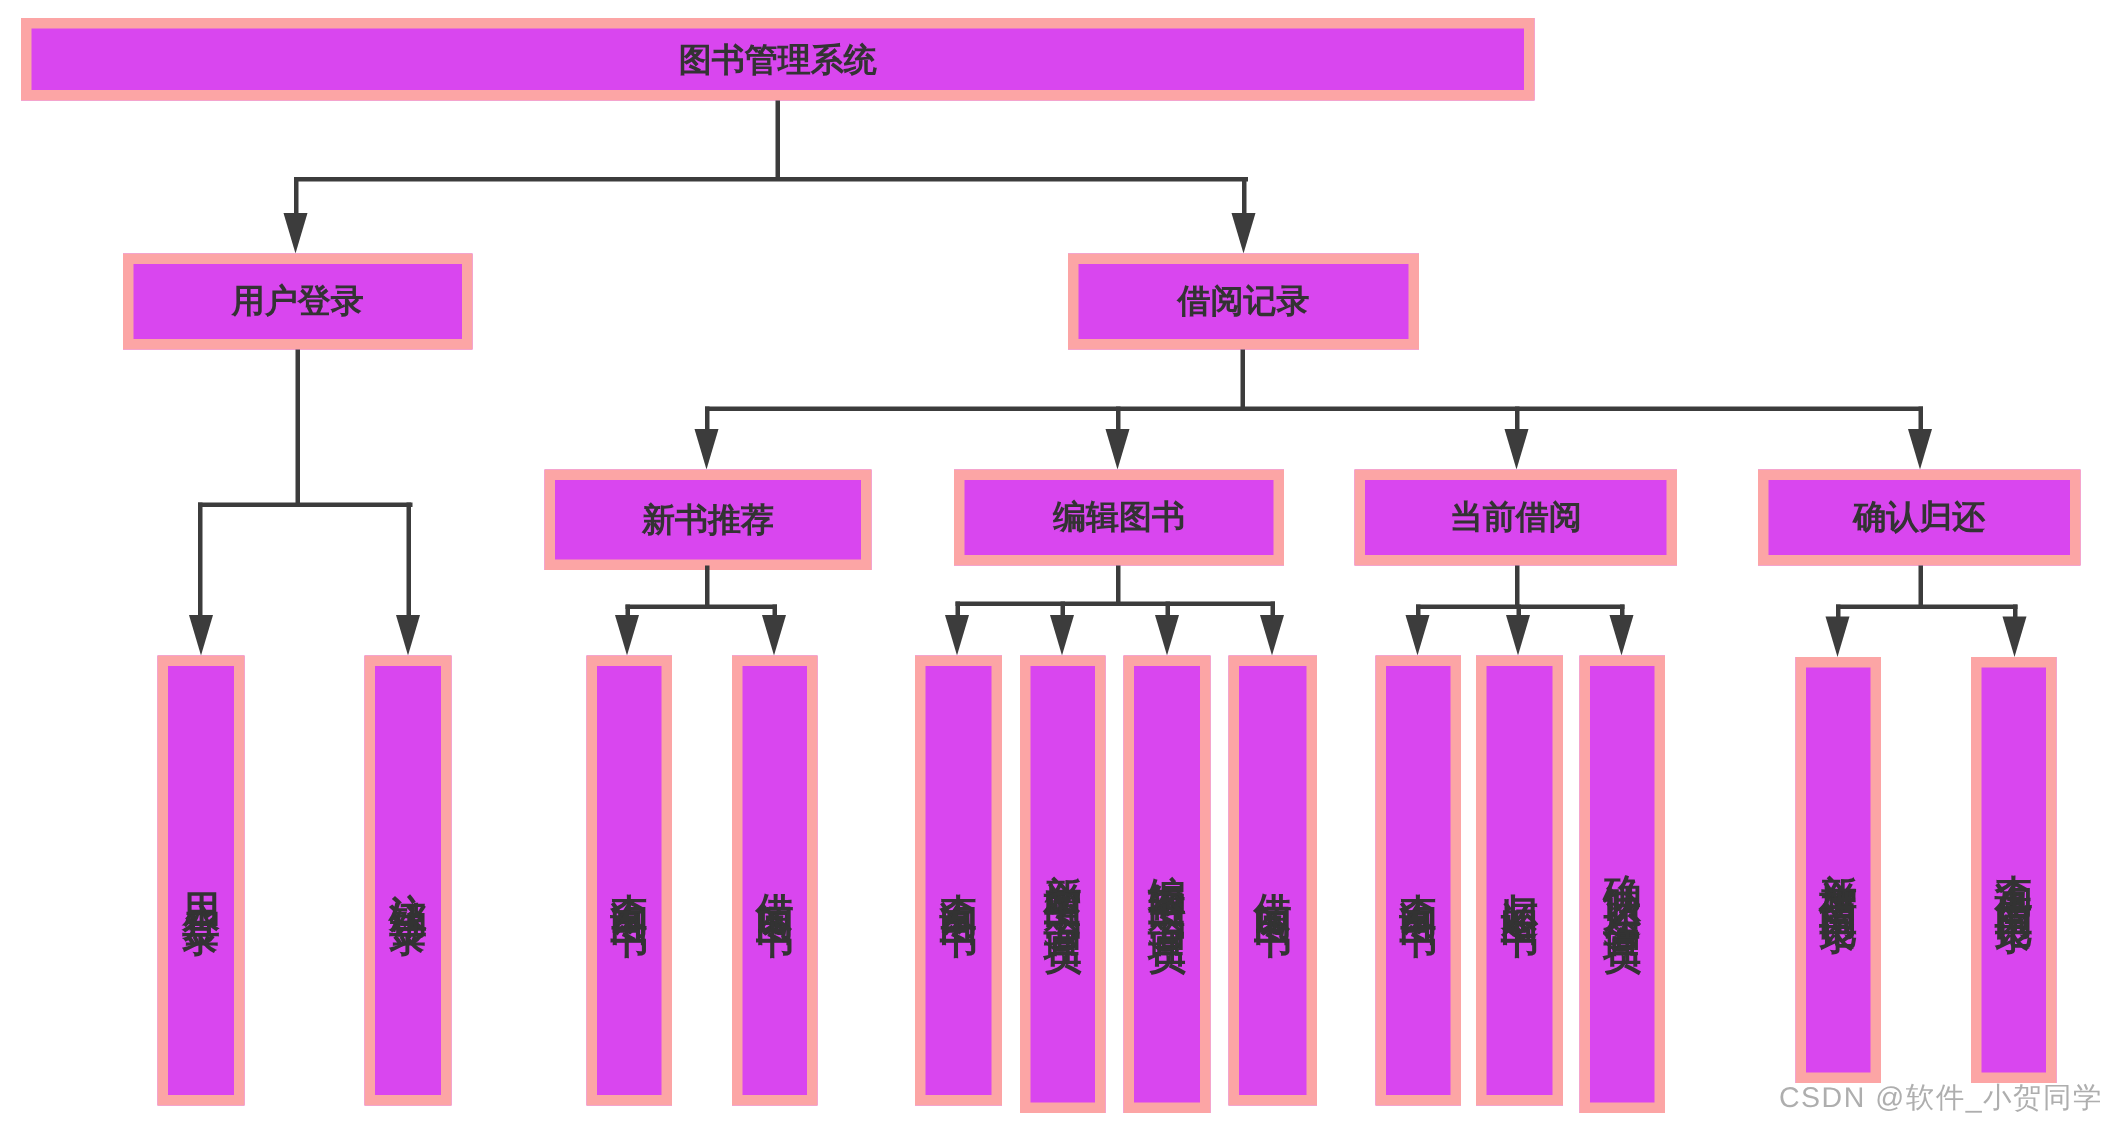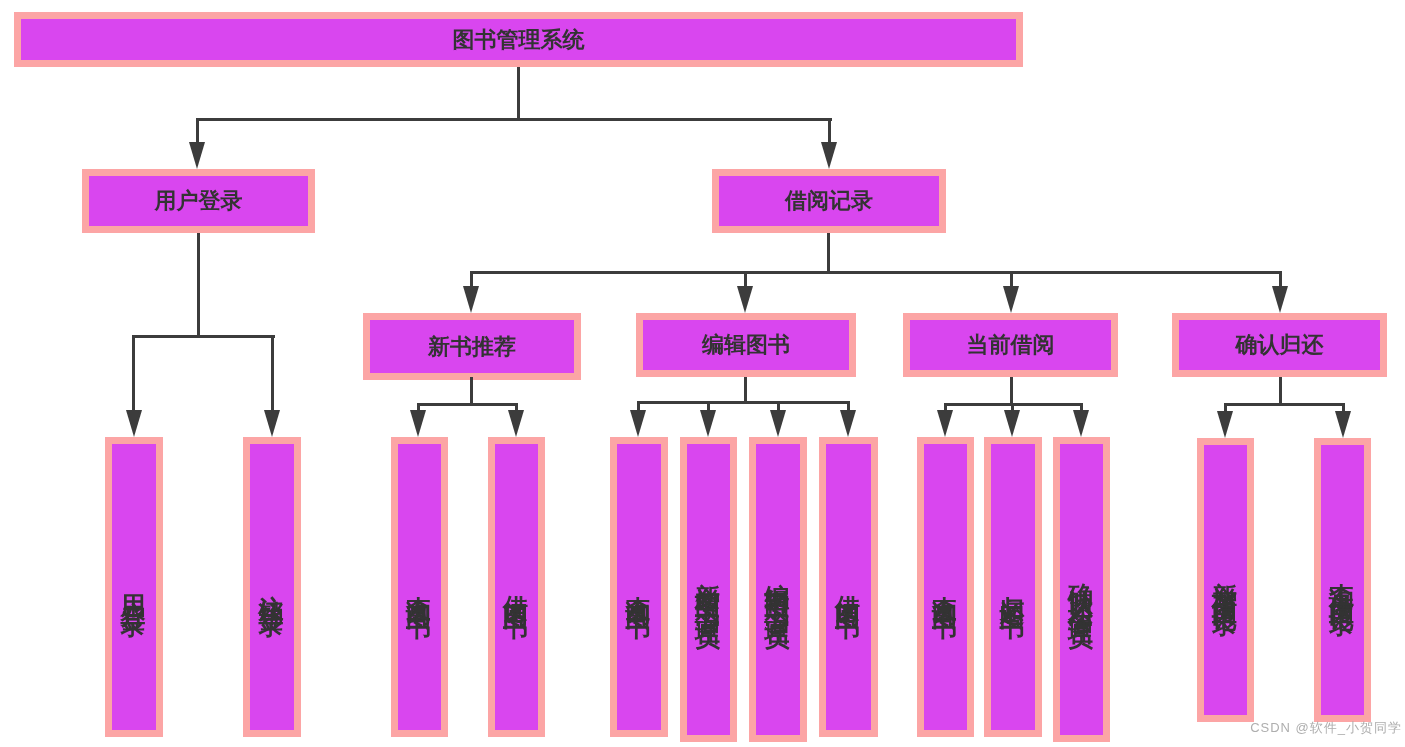--- a/index.html
+++ b/index.html
@@ -47,21 +47,21 @@
     width: 0;
     height: 0;
     border-left: 8px solid transparent;
     border-right: 8px solid transparent;
     border-top: 27px solid #3c3c3c;
   }
   .watermark {
     position: absolute;
     top: 719px;
     right: 3px;
-    font-size: 13px;
+    font-size: 19px;
     color: rgba(165, 165, 165, 0.9);
     letter-spacing: 1px;
   }
 </style>
 </head>
 <body>
 
 <div class="canvas">
 
   <div class="node" style="left:14px; top:12px; width:1009px; height:55px;">

